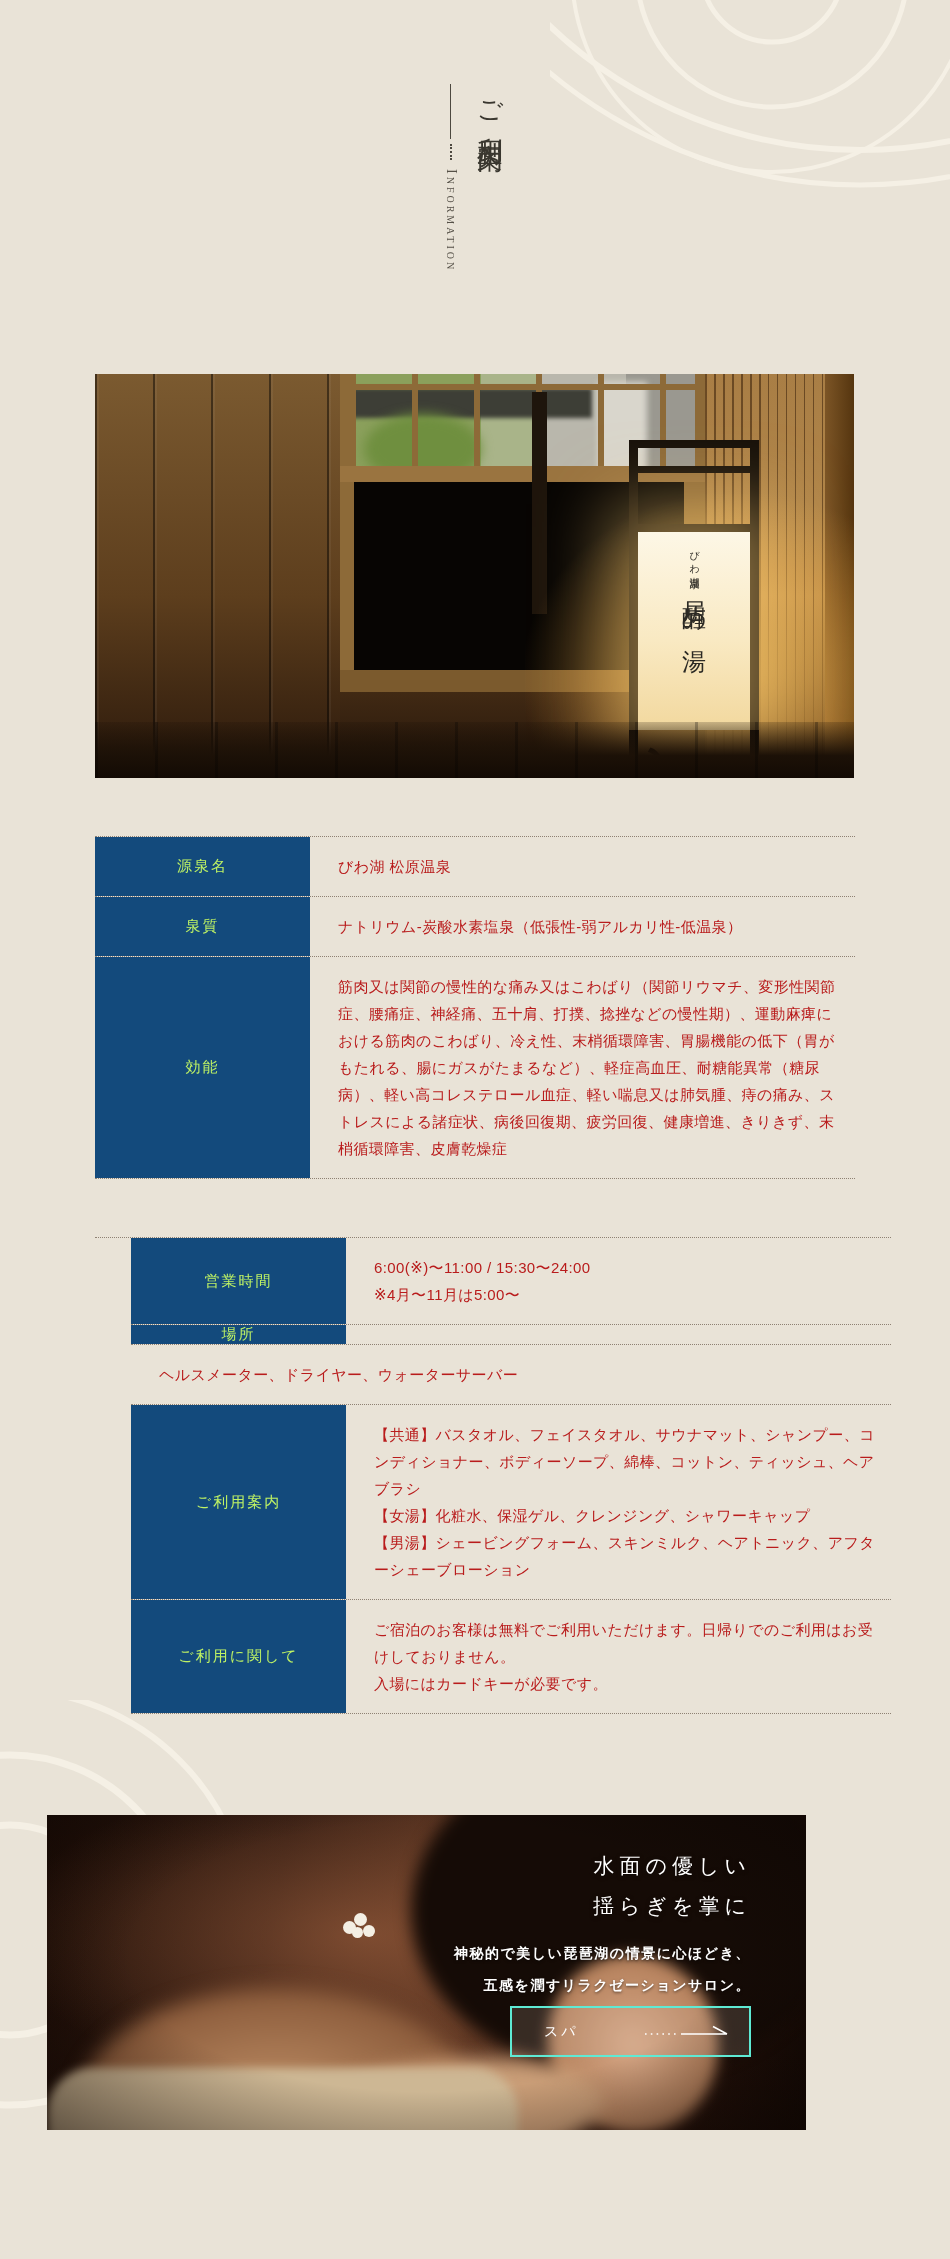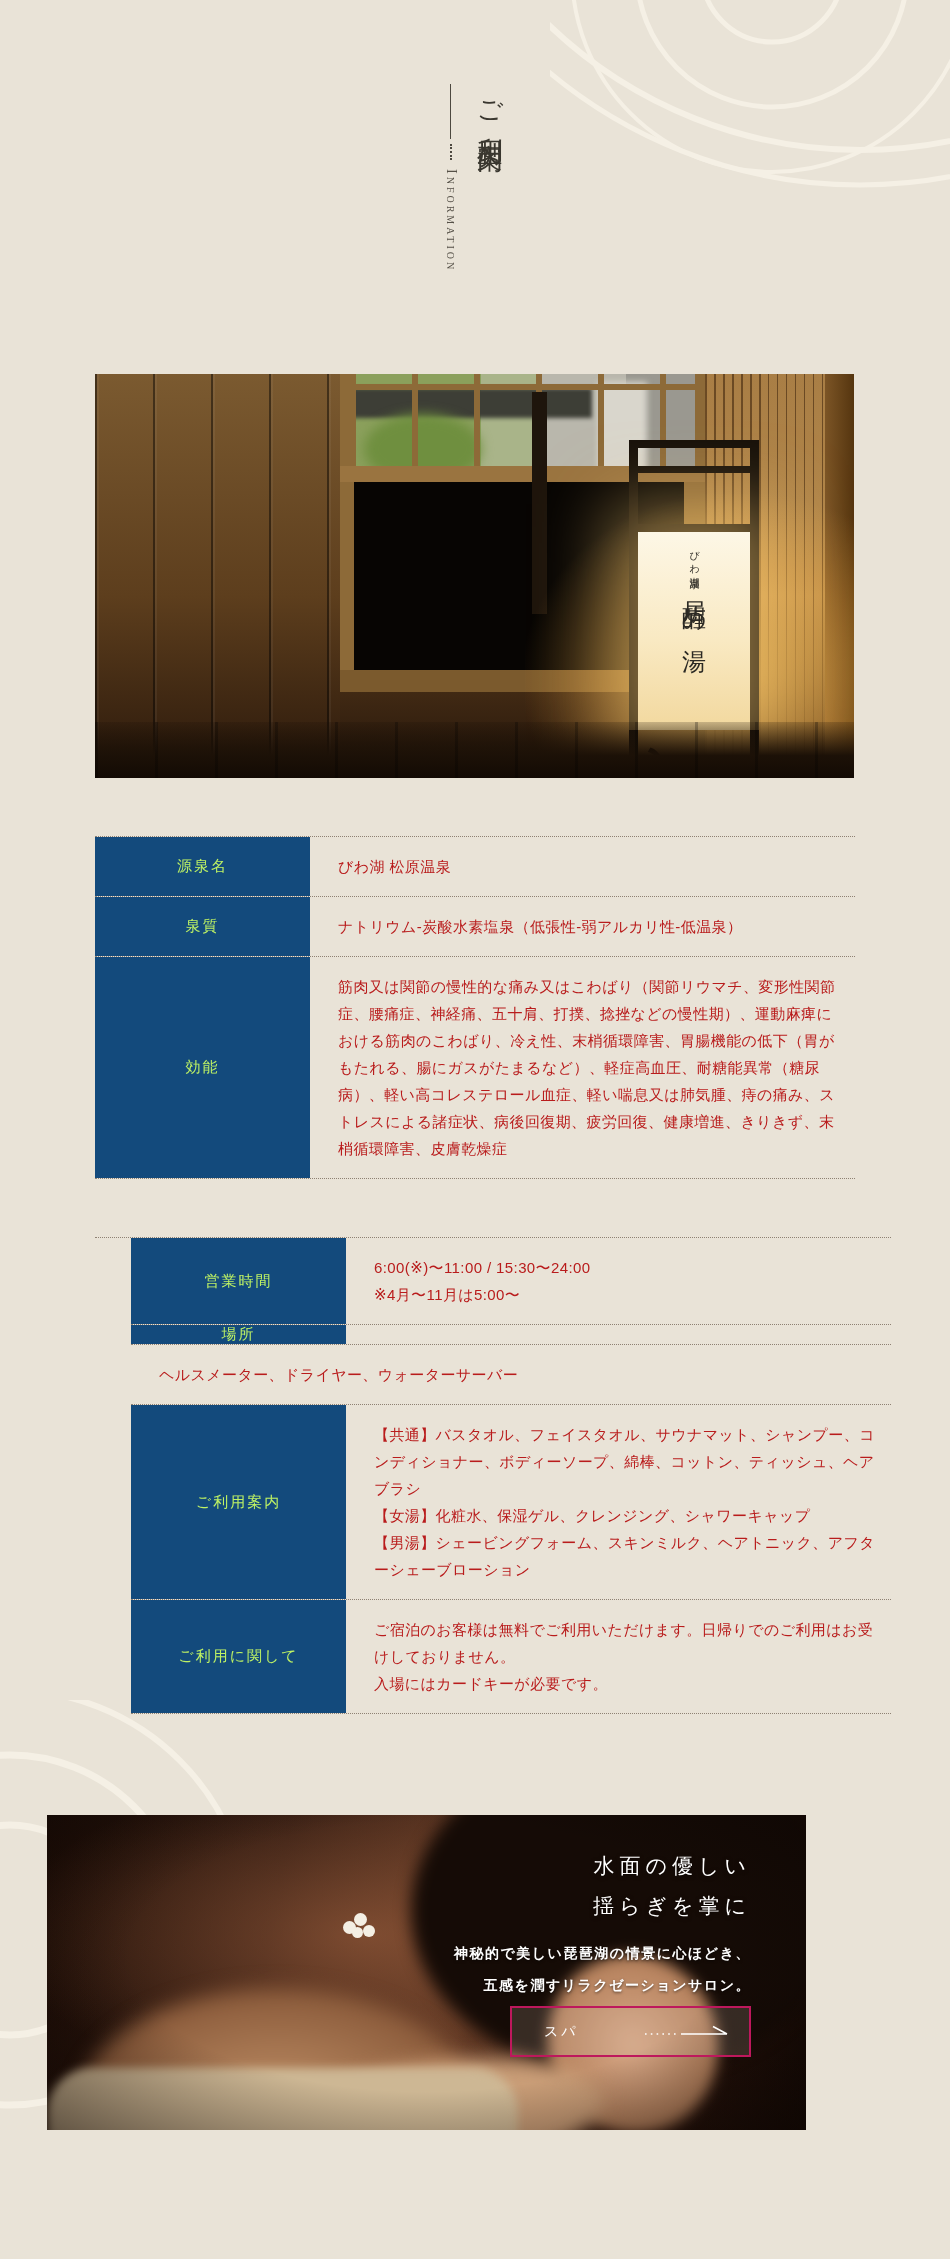--- a/index.html
+++ b/index.html
@@ -84,21 +84,21 @@
   .b-flower{position:absolute;left:296px;top:98px;width:34px;height:30px;filter:blur(.4px);}
   .b-flower i{position:absolute;border-radius:50%;background:#f4efe4;display:block;}
   .b-vignette{position:absolute;inset:0;background:radial-gradient(ellipse at 50% 45%,rgba(0,0,0,0) 55%,rgba(10,4,2,.55) 100%);}
   .banner-title{position:absolute;right:55px;top:32px;margin:0;text-align:right;color:#ffffff;
     font-family:"Liberation Serif","DejaVu Serif",serif;font-weight:500;
     font-size:21px;line-height:1.9;letter-spacing:5px;white-space:pre-line;z-index:2;text-shadow:0 1px 4px rgba(0,0,0,.5);}
   .banner-lead{position:absolute;right:55px;top:122px;margin:0;text-align:right;color:#ffffff;
     font-size:14px;font-weight:bold;line-height:2.3;letter-spacing:1.5px;white-space:pre-line;z-index:2;
     text-shadow:0 1px 3px rgba(0,0,0,.6);}
   .banner-btn{position:absolute;right:55px;top:191px;width:241px;height:51px;box-sizing:border-box;z-index:2;
-    border:2px solid #be185d;background:rgba(210,190,170,.18);display:flex;align-items:center;justify-content:space-between;
+    border:2px solid #5eead4;background:rgba(210,190,170,.18);display:flex;align-items:center;justify-content:space-between;
     padding:0 18px 0 32px;color:#ffffff;font-size:14px;letter-spacing:3px;cursor:pointer;
     font-family:"Liberation Sans","DejaVu Sans",sans-serif;}
 </style>
 </head>
 <body>
 
 <div class="page">
 
   <svg class="deco-svg" style="left:550px;top:0;" width="400" height="300" viewBox="0 0 400 300" fill="none">
     <circle cx="222" cy="-28" r="70" stroke="#f5f0e5" stroke-width="5"></circle>

